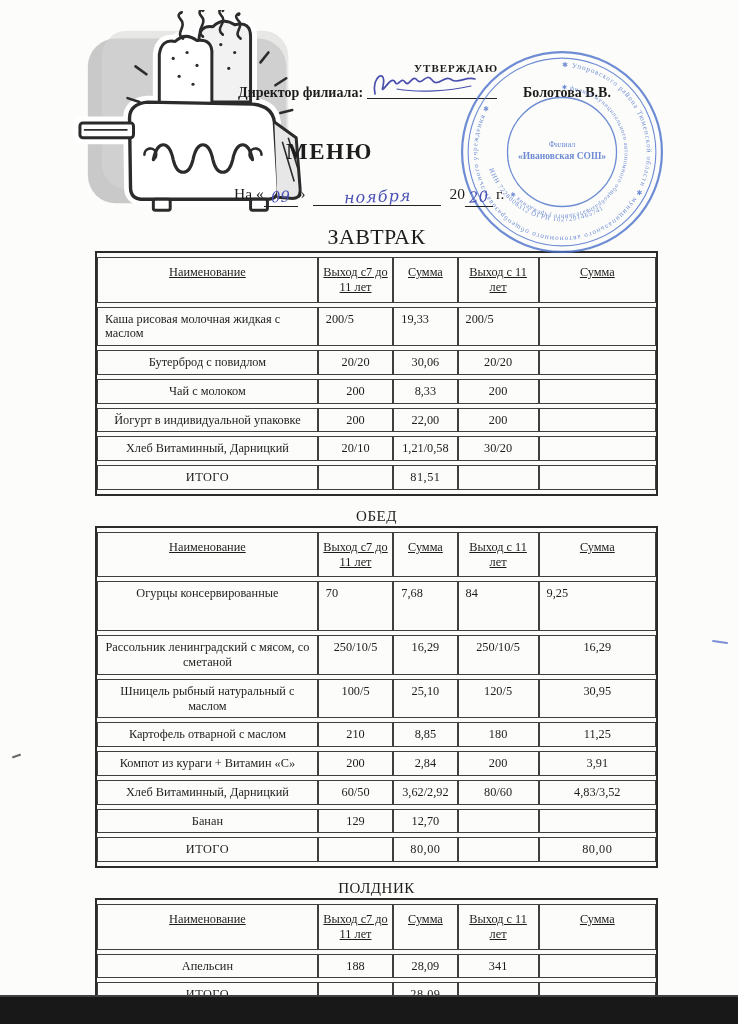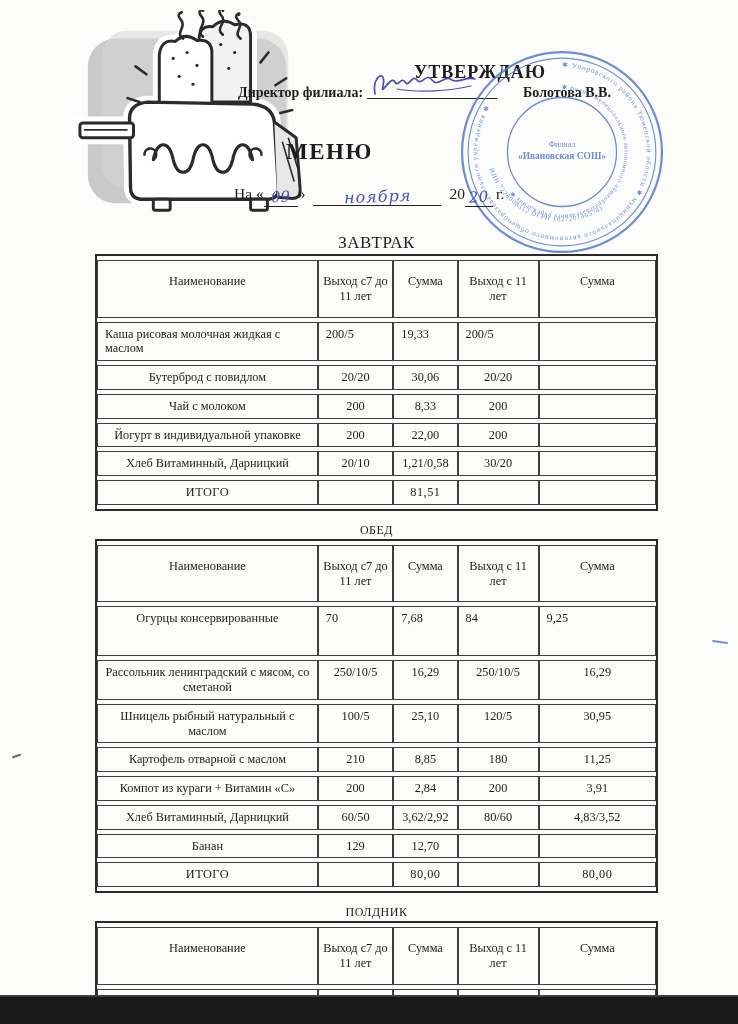--- a/index.html
+++ b/index.html
@@ -1,46 +1,46 @@
 <!DOCTYPE html>
 <html><head>
 <meta charset="utf-8">
 <style>
   html,body{margin:0;padding:0;background:#9a9a9a;}
   .page{position:relative;width:738px;height:1024px;background:#fcfcfa;overflow:hidden;
         font-family:"Liberation Serif",serif;color:#1d1d1d;}
   
   .hdr{position:relative;height:224px;}
   .toaster{position:absolute;left:72px;top:10px;width:248px;height:205px;}
-  .approve{position:absolute;left:414px;top:62px;font-size:18px;font-weight:bold;letter-spacing:1px;}
+  .approve{position:absolute;left:414px;top:62px;font-size:11px;font-weight:bold;letter-spacing:1px;}
   .dir-line{position:absolute;left:238px;top:82px;font-size:14px;font-weight:bold;white-space:nowrap;}
   .sig-blank{display:inline-block;position:relative;width:130px;height:16px;
              border-bottom:1.4px solid #222;vertical-align:-2px;margin:0 26px 0 4px;}
   .sig-blank svg{position:absolute;left:2px;top:-16px;}
   .stamp{position:absolute;left:456px;top:46px;width:212px;height:212px;opacity:.82;}
   .menu-title{position:absolute;left:286px;top:139px;width:164px;text-align:left;
               font-size:23px;font-weight:bold;letter-spacing:1.5px;}
   .date-line{position:absolute;left:234px;top:185px;font-size:15.5px;white-space:nowrap;}
   .hw{font-family:"DejaVu Serif",serif;font-style:italic;color:#4b51b5;}
   .blank{display:inline-block;text-align:center;border-bottom:1.4px solid #222;height:18px;vertical-align:-3px;}
   .blank-day{width:34px;}
   .blank-month{width:128px;margin:0 8px;}
   .blank-yr{width:28px;margin-right:3px;}
   .hw-day{display:inline-block;transform:rotate(-3deg);font-size:15px;}
   .hw-month{display:inline-block;transform:rotate(-2deg);font-size:16px;letter-spacing:1px;}
   .hw-yr{display:inline-block;transform:rotate(-4deg);font-size:15px;}
   
   .content{margin-left:95px;width:563px;}
-  .sec-title{text-align:center;font-size:12px;letter-spacing:.5px;margin:12px 0 1px;}
-  .sec-title.big{font-size:17px;margin-top:9px;text-align:center;}
+  .sec-title{text-align:center;font-size:15px;letter-spacing:.5px;margin:12px 0 1px;}
+  .sec-title.big{font-size:22px;margin-top:0;text-align:center;}
   table.menu-table{width:100%;table-layout:fixed;border-collapse:separate;border-spacing:0 4px;
                    border:2px solid #2b2b2b;}
   .menu-table th,.menu-table td{border:1px solid #3f3f3f;font-size:12.3px;font-weight:normal;
                    text-align:center;vertical-align:top;padding:4px 2px;line-height:1.2;}
-  .menu-table thead th{padding:13px 2px;}
+  .menu-table thead th{padding:7px 2px;text-decoration:underline;}
   td.al{text-align:left;padding-left:7px;}
   tr.tall td{height:40px;}
   tr.total-row td{letter-spacing:.5px;margin-top:28px;}
   
   .footer{margin:24px 0 0 103px;font-size:16px;white-space:nowrap;}
   .foot-blank{display:inline-block;position:relative;width:205px;height:18px;
               border-bottom:1.5px solid #222;vertical-align:-3px;margin:0 14px 0 8px;}
   .foot-blank svg{position:absolute;left:28px;top:-20px;}
   
   .scan-bottom{position:absolute;left:0;right:0;bottom:0;height:27px;background:#181818;border-top:2px solid #404040;}

